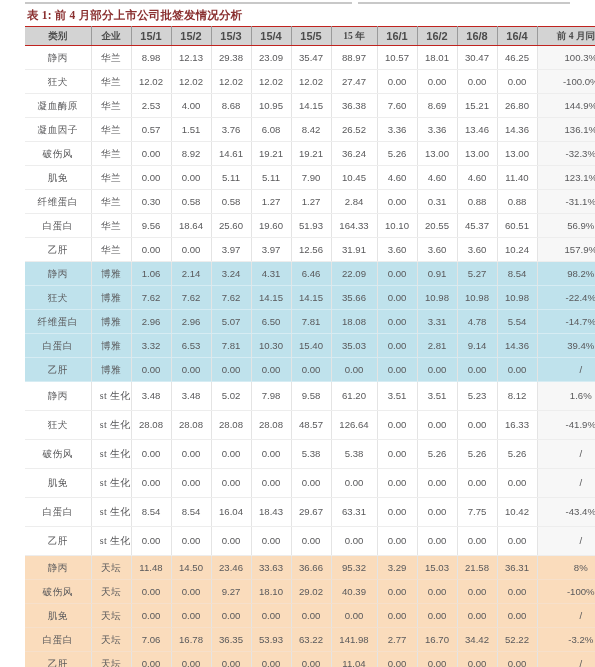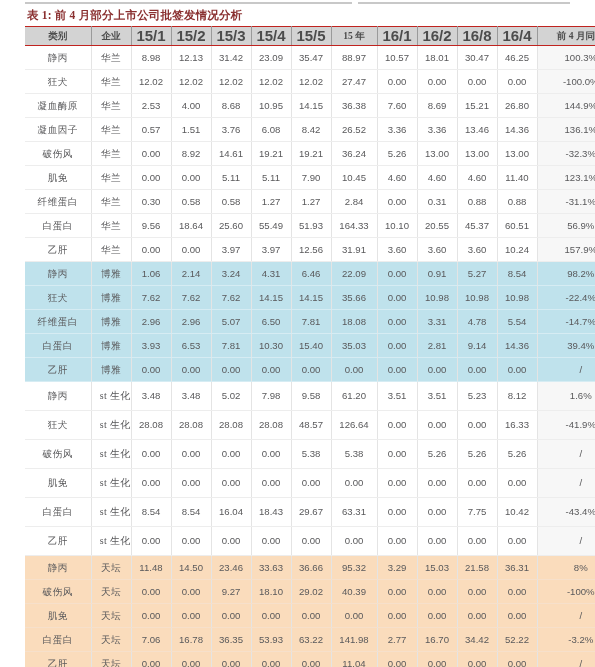--- a/index.html
+++ b/index.html
@@ -83,21 +83,21 @@
   }
   table.grid td:last-child, table.grid th:last-child { border-right: none; }
 
   thead tr.hdr th {
     background: #d3d3d3;
     color: #4c4c4c;
     font-weight: bold;
     height: 18px;
     border-bottom: 1.6px solid #c0231f;
     border-right: 1px solid #9a9a9a;
-    font-size: 15px;
+    font-size: 11px;
   }
   thead tr.hdr th:last-child { border-right: none; }
   thead tr.hdr th.cn {
     font-family: "Liberation Serif", "DejaVu Serif", serif;
     font-size: 9.6px;
     margin-left: 24px;
   }
 
   
   col.c-cat   { width: 66px; }
@@ -173,21 +173,21 @@
             <th>16/4</th>
             <th class="cn">前 4 月同比</th>
           </tr>
       </thead>
       <tbody>
           <tr class="band-white">
             <td class="cat">静丙</td>
             <td class="ent">华兰</td>
             <td class="num">8.98</td>
             <td class="num">12.13</td>
-            <td class="num">31.42</td>
+            <td class="num">29.38</td>
             <td class="num">23.09</td>
             <td class="num">35.47</td>
             <td class="num">88.97</td>
             <td class="num">10.57</td>
             <td class="num">18.01</td>
             <td class="num">30.47</td>
             <td class="num">46.25</td>
             <td class="yoy">100.3%</td>
           </tr>
           <tr class="band-white">
@@ -279,21 +279,21 @@
             <td class="num">0.88</td>
             <td class="num">0.88</td>
             <td class="yoy">-31.1%</td>
           </tr>
           <tr class="band-white">
             <td class="cat">白蛋白</td>
             <td class="ent">华兰</td>
             <td class="num">9.56</td>
             <td class="num">18.64</td>
             <td class="num">25.60</td>
-            <td class="num">55.49</td>
+            <td class="num">19.60</td>
             <td class="num">51.93</td>
             <td class="num">164.33</td>
             <td class="num">10.10</td>
             <td class="num">20.55</td>
             <td class="num">45.37</td>
             <td class="num">60.51</td>
             <td class="yoy">56.9%</td>
           </tr>
           <tr class="band-white">
             <td class="cat">乙肝</td>
@@ -351,21 +351,21 @@
             <td class="num">18.08</td>
             <td class="num">0.00</td>
             <td class="num">3.31</td>
             <td class="num">4.78</td>
             <td class="num">5.54</td>
             <td class="yoy">-14.7%</td>
           </tr>
           <tr class="band-blue">
             <td class="cat">白蛋白</td>
             <td class="ent">博雅</td>
-            <td class="num">3.93</td>
+            <td class="num">3.32</td>
             <td class="num">6.53</td>
             <td class="num">7.81</td>
             <td class="num">10.30</td>
             <td class="num">15.40</td>
             <td class="num">35.03</td>
             <td class="num">0.00</td>
             <td class="num">2.81</td>
             <td class="num">9.14</td>
             <td class="num">14.36</td>
             <td class="yoy">39.4%</td>

